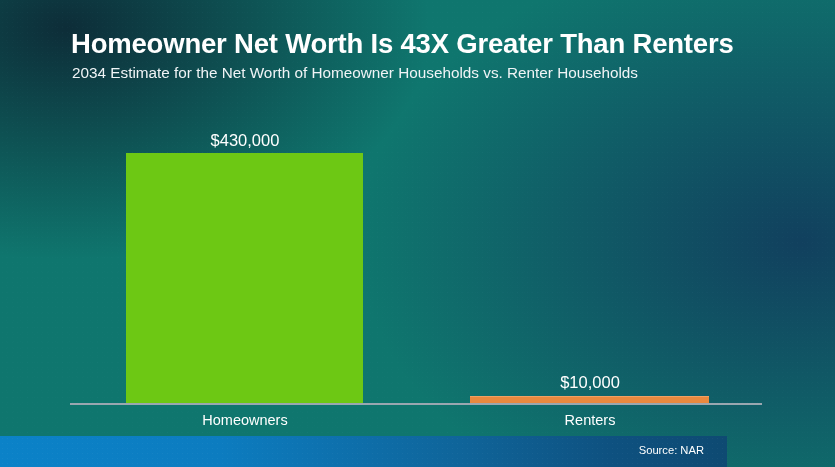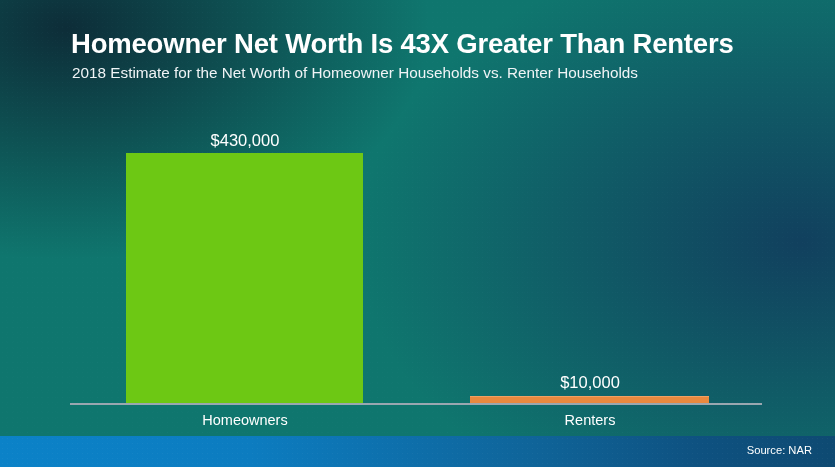--- a/index.html
+++ b/index.html
@@ -126,23 +126,24 @@
     white-space: nowrap;
   }
   #category-homeowners { left: 145px; width: 200px; }
   #category-renters { left: 490px; width: 200px; }
 
   
   #footer-bar {
     position: absolute;
     left: 0;
     top: 436px;
-    width: 835px;
+    width: 715px;
     height: 31px;
     background: linear-gradient(90deg, #0b82c8 0%, #0c7cc0 30%, #0f6499 64%, #0e5180 84%, #0e4a72 100%);
+    padding-left: 12px;
   }
   #footer-texture {
     position: absolute;
     inset: 0;
     opacity: 0.35;
     background-image: radial-gradient(rgba(255,255,255,0.10) 0.6px, rgba(0,0,0,0) 0.7px);
     background-size: 5px 5px;
     pointer-events: none;
   }
   #source-label {
@@ -158,21 +159,21 @@
 <body>
 
 <div id="slide">
 
   <div id="bg-tint-teal"></div>
   <div id="bg-tint-blue"></div>
   <div id="bg-texture"></div>
 
   <div id="chart-title">Homeowner Net Worth Is 43X Greater Than Renters</div>
 
-  <div id="chart-subtitle">2018 Estimate for the Net Worth of Homeowner Households vs. Renter Households</div>
+  <div id="chart-subtitle">2034 Estimate for the Net Worth of Homeowner Households vs. Renter Households</div>
 
   <div id="plot">
 
     <div id="axis-line"></div>
 
     <div class="bar" id="bar-homeowners"></div>
 
     <div class="bar" id="bar-renters"></div>
 
     <div class="value-label" id="value-homeowners">$430,000</div>

